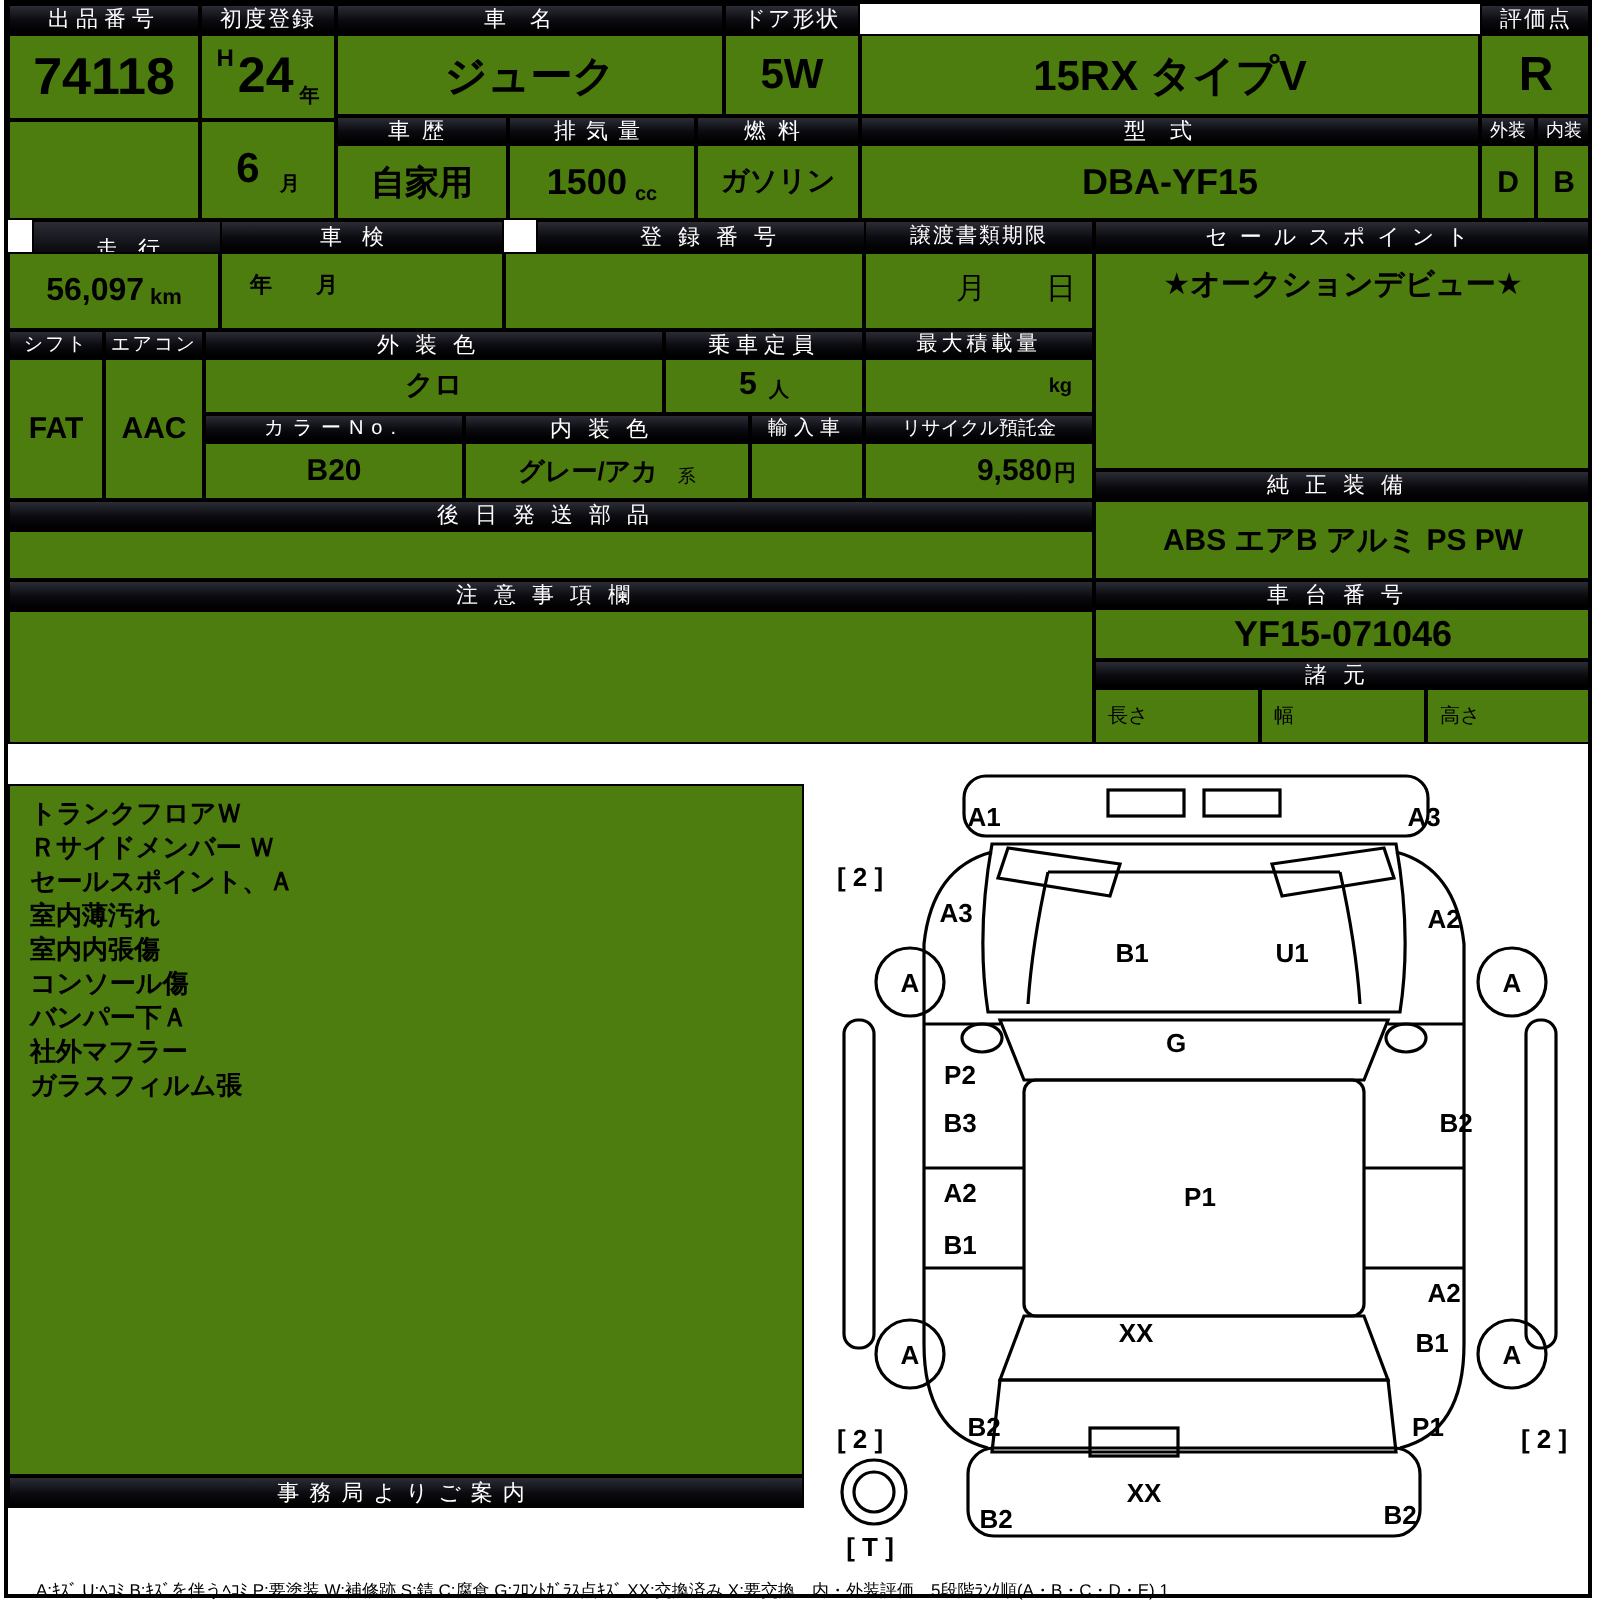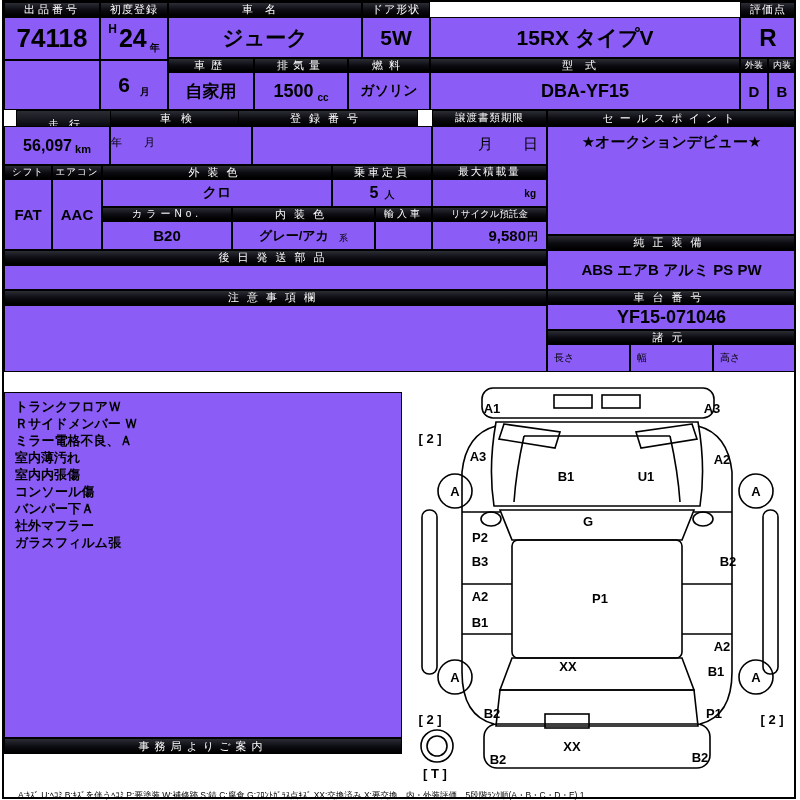--- a/index.html
+++ b/index.html
@@ -2,21 +2,21 @@
 <html><head>
 <meta charset="utf-8">
 <style>
   * { margin:0; padding:0; box-sizing:border-box; }
   html,body { width:800px; height:800px; overflow:hidden; background:#fff;
     font-family:"Liberation Sans","DejaVu Sans",sans-serif; color:#000; }
   #sheet { position:absolute; left:0; top:0; width:800px; height:800px; background:#fff; }
   .hd { position:absolute; background:linear-gradient(180deg,#2c2c35 0%,#0b0b11 55%,#000 100%);
     color:#fff; display:flex; align-items:center; justify-content:center;
     font-size:11px; letter-spacing:3px; border:1px solid #000; white-space:nowrap; overflow:hidden; }
-  .cell { position:absolute; background:#8b5cf6; border:1px solid #000; display:flex;
+  .cell { position:absolute; background:#4d7c0f; border:1px solid #000; display:flex;
     align-items:center; justify-content:center; font-weight:700; white-space:nowrap; overflow:hidden; }
   .small { font-size:10px; font-weight:400; }
   .note-line { font-size:13px; font-weight:700; line-height:17px; }
   #diagram-labels text { font-family:"Liberation Sans","DejaVu Sans",sans-serif;
     font-size:13px; font-weight:700; text-anchor:middle; fill:#000; }
   .legend { position:absolute; font-size:8.5px; line-height:9px; white-space:nowrap;margin-left:12px; }
 </style>
 </head>
 <body>
 
@@ -68,23 +68,23 @@
   <div class="cell" style="left:740px;top:72px;width:28px;height:38px;font-size:15px">D</div>
   <div class="cell" style="left:768px;top:72px;width:28px;height:38px;font-size:15px">B</div>
 
   <div class="hd" style="left:16px;top:110px;width:106px;height:28px;letter-spacing:10px">走行</div>
   <div class="cell" style="left:4px;top:126px;width:106px;height:39px">
     <span style="font-size:16px">56,097</span>
     <span style="font-size:11px;font-weight:700;margin-left:3px;align-self:flex-end;margin-bottom:9px">km</span>
   </div>
 
   <div class="hd" style="left:110px;top:110px;width:142px;height:16px;letter-spacing:10px">車検</div>
-  <div class="cell" style="left:110px;top:126px;width:142px;height:39px;justify-content:flex-start;font-size:11px;font-weight:400;align-items:flex-start;padding-top:8px">年　　月</div>
-
-  <div class="hd" style="left:238px;top:110px;width:180px;height:16px;letter-spacing:8px">登録番号</div>
+  <div class="cell" style="left:110px;top:126px;width:142px;height:39px;justify-content:flex-start;padding-left:14px;font-size:11px;font-weight:700;align-items:flex-start;padding-top:8px">年　　月</div>
+
+  <div class="hd" style="left:268px;top:110px;width:180px;height:16px;letter-spacing:8px">登録番号</div>
   <div class="cell" style="left:252px;top:126px;width:180px;height:39px"></div>
 
   <div class="hd" style="left:432px;top:110px;width:115px;height:16px;font-size:10.5px;letter-spacing:1px">譲渡書類期限</div>
   <div class="cell" style="left:432px;top:126px;width:115px;height:39px;justify-content:flex-end;padding-right:8px;font-size:15px;font-weight:400;align-items:flex-start;padding-top:8px">月　　日</div>
 
   <div class="hd" style="left:547px;top:110px;width:249px;height:16px;letter-spacing:6px">セールスポイント</div>
   <div class="cell" style="left:547px;top:126px;width:249px;height:109px;align-items:flex-start;padding-top:6px;font-size:15px">★オークションデビュー★</div>
 
   <div class="hd" style="left:4px;top:165px;width:48px;height:14px;font-size:9.5px;letter-spacing:1px">シフト</div>
   <div class="cell" style="left:4px;top:179px;width:48px;height:71px;font-size:15px">FAT</div>
@@ -137,21 +137,21 @@
   <div class="cell" style="left:547px;top:304px;width:249px;height:26px;font-size:18px">YF15-071046</div>
 
   <div class="hd" style="left:547px;top:330px;width:249px;height:14px;letter-spacing:8px">諸元</div>
   <div class="cell" style="left:547px;top:344px;width:83px;height:28px;justify-content:flex-start;padding-left:6px;font-size:10px;font-weight:400">長さ</div>
   <div class="cell" style="left:630px;top:344px;width:83px;height:28px;justify-content:flex-start;padding-left:6px;font-size:10px;font-weight:400">幅</div>
   <div class="cell" style="left:713px;top:344px;width:83px;height:28px;justify-content:flex-start;padding-left:6px;font-size:10px;font-weight:400">高さ</div>
 
   <div class="cell" id="inspector-notes" style="left:4px;top:392px;width:398px;height:346px;flex-direction:column;align-items:flex-start;justify-content:flex-start;padding:5px 10px">
       <div class="note-line">トランクフロアＷ</div>
       <div class="note-line">Ｒサイドメンバー Ｗ</div>
-      <div class="note-line">ミラー電格不良、Ａ</div>
+      <div class="note-line">セールスポイント、Ａ</div>
       <div class="note-line">室内薄汚れ</div>
       <div class="note-line">室内内張傷</div>
       <div class="note-line">コンソール傷</div>
       <div class="note-line">バンパー下Ａ</div>
       <div class="note-line">社外マフラー</div>
       <div class="note-line">ガラスフィルム張</div>
     </div>
 
   <div class="hd" style="left:4px;top:738px;width:398px;height:16px;letter-spacing:5px">事務局よりご案内</div>
 

